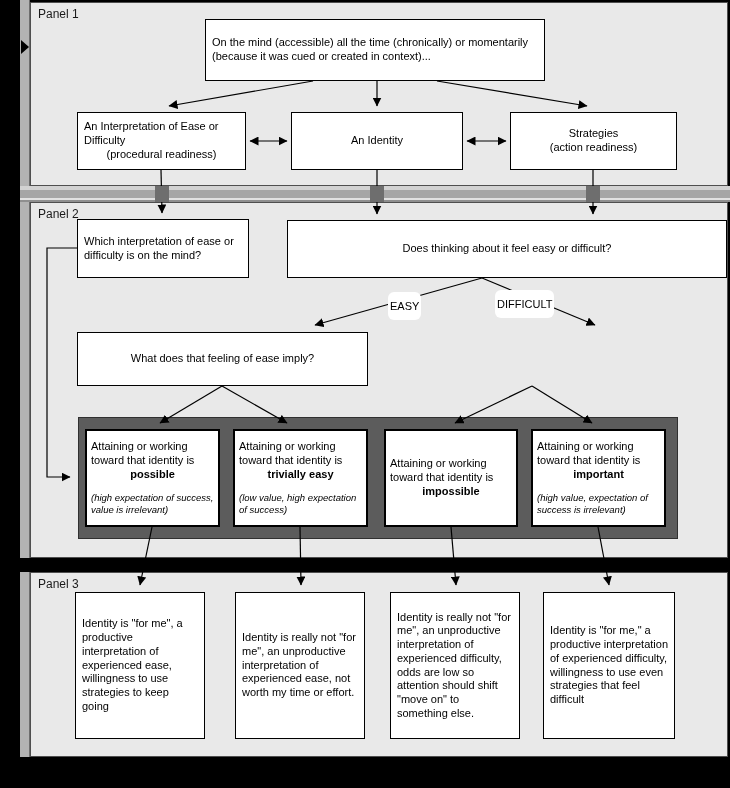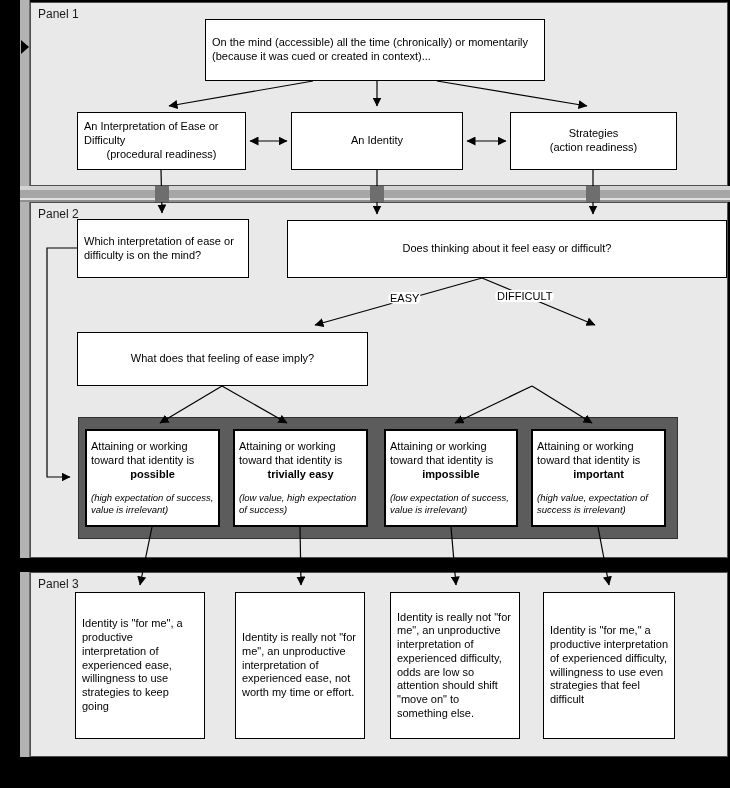--- a/index.html
+++ b/index.html
@@ -15,21 +15,21 @@
   .outcome-box .keyword{display:block;font-weight:bold;}
   .outcome-box .note{display:block;font-style:italic;font-size:9.5px;line-height:1.25;margin-top:11px;}
   .sub-line{display:block;}
   .dark-container{position:absolute;background:#5c5c5c;border:1px solid #303030;box-sizing:border-box;}
   .sep-bar{position:absolute;left:20px;width:710px;height:16px;
            background:linear-gradient(#d2d2d2 0 4px,#a6a6a6 4px 12px,#e2e2e2 12px 14px,#8f8f8f 14px 16px);}
   .sep-tick{position:absolute;width:14px;height:16px;background:#6e6e6e;}
   .left-strip{position:absolute;left:20px;width:10px;background:#b3b3b3;border-right:1px solid #6e6e6e;box-sizing:border-box;}
   .edge-arrow{position:absolute;left:21px;top:40px;width:0;height:0;
               border-top:7px solid transparent;border-bottom:7px solid transparent;border-left:8px solid #000;}
-  .branch-label{position:absolute;background:#fff;font-size:11px;padding:0 2px;color:#000;border-radius:6px;}
+  .branch-label{position:absolute;background:#fff;font-size:11px;padding:8px 2px;color:#000;border-radius:6px;}
   svg.overlay{position:absolute;left:0;top:0;pointer-events:none;}
 </style>
 </head>
 <body>
 
 <div class="stage">
 
   <div class="left-strip" style="top:0;height:558px;"></div>
   <div class="left-strip" style="top:572px;height:185px;"></div>
   <div class="edge-arrow"></div>
@@ -70,21 +70,20 @@
     <span class="note">(high expectation of success, value is irrelevant)</span>
   </div>
   <div class="box outcome-box" style="left:233px;top:429px;width:135px;height:98px;">
     <span class="lead">Attaining or working toward that identity is</span>
     <span class="keyword">trivially easy</span>
     <span class="note">(low value, high expectation of success)</span>
   </div>
   <div class="box outcome-box" style="left:384px;top:429px;width:134px;height:98px;">
     <span class="lead">Attaining or working toward that identity is</span>
     <span class="keyword">impossible</span>
-    <span class="note">(low expectation of success, value is irrelevant)</span>
   </div>
   <div class="box outcome-box" style="left:531px;top:429px;width:135px;height:98px;">
     <span class="lead">Attaining or working toward that identity is</span>
     <span class="keyword">important</span>
     <span class="note">(high value, expectation of success is irrelevant)</span>
   </div>
 
   <div class="panel" style="left:30px;top:572px;width:698px;height:185px;"></div>
   <div class="panel-label" style="left:38px;top:577px;">Panel 3</div>
   <div class="box" style="left:75px;top:592px;width:130px;height:147px;">

